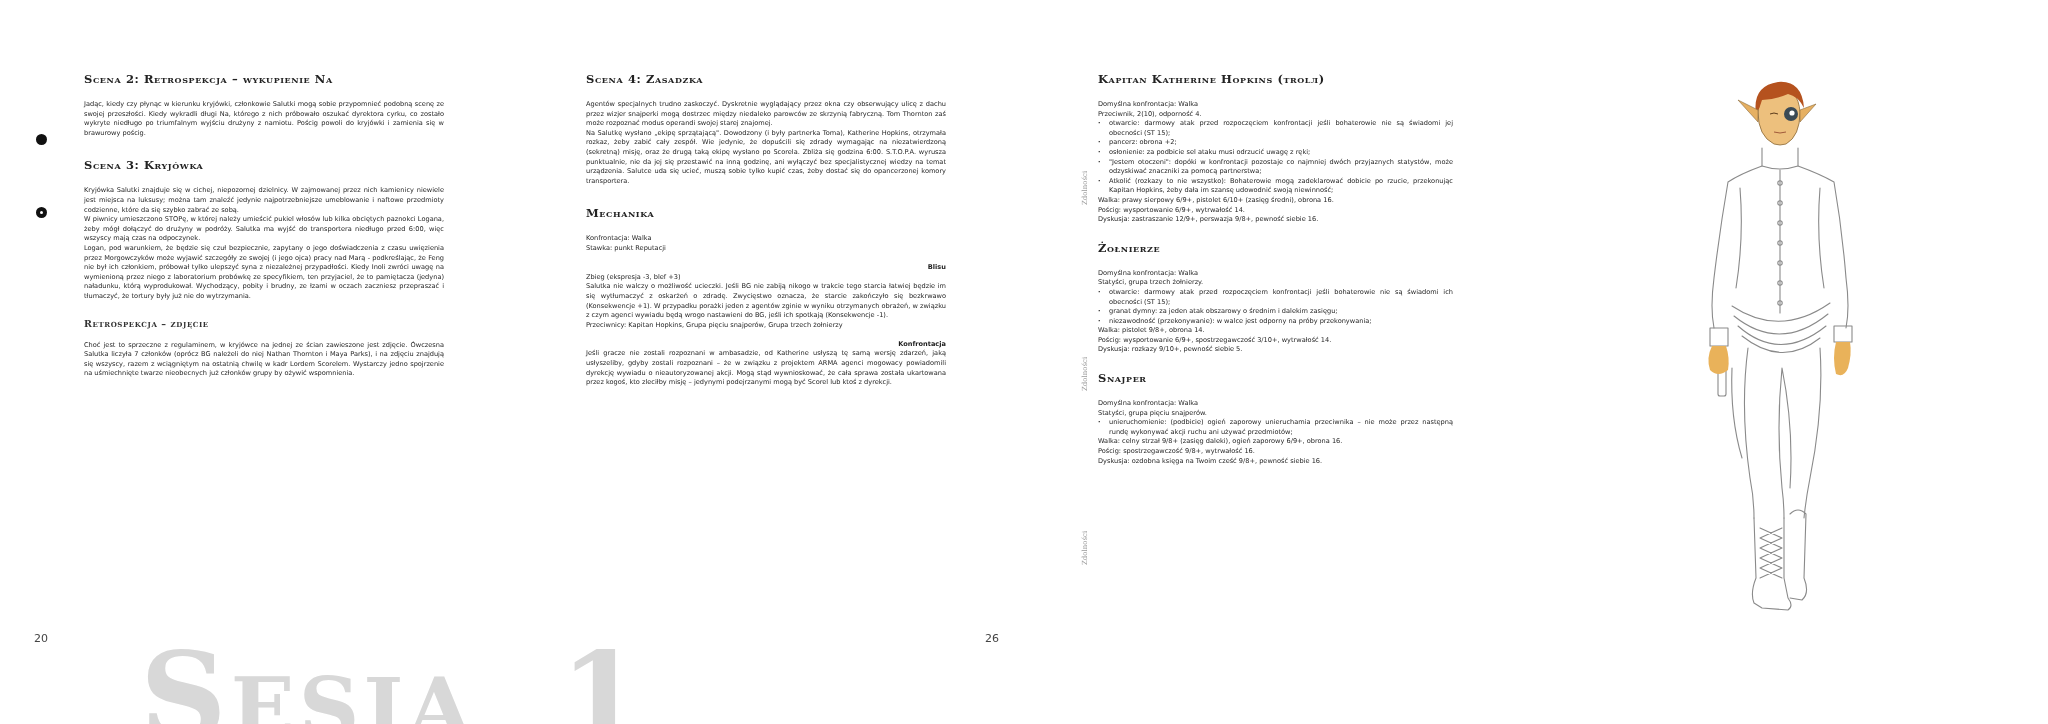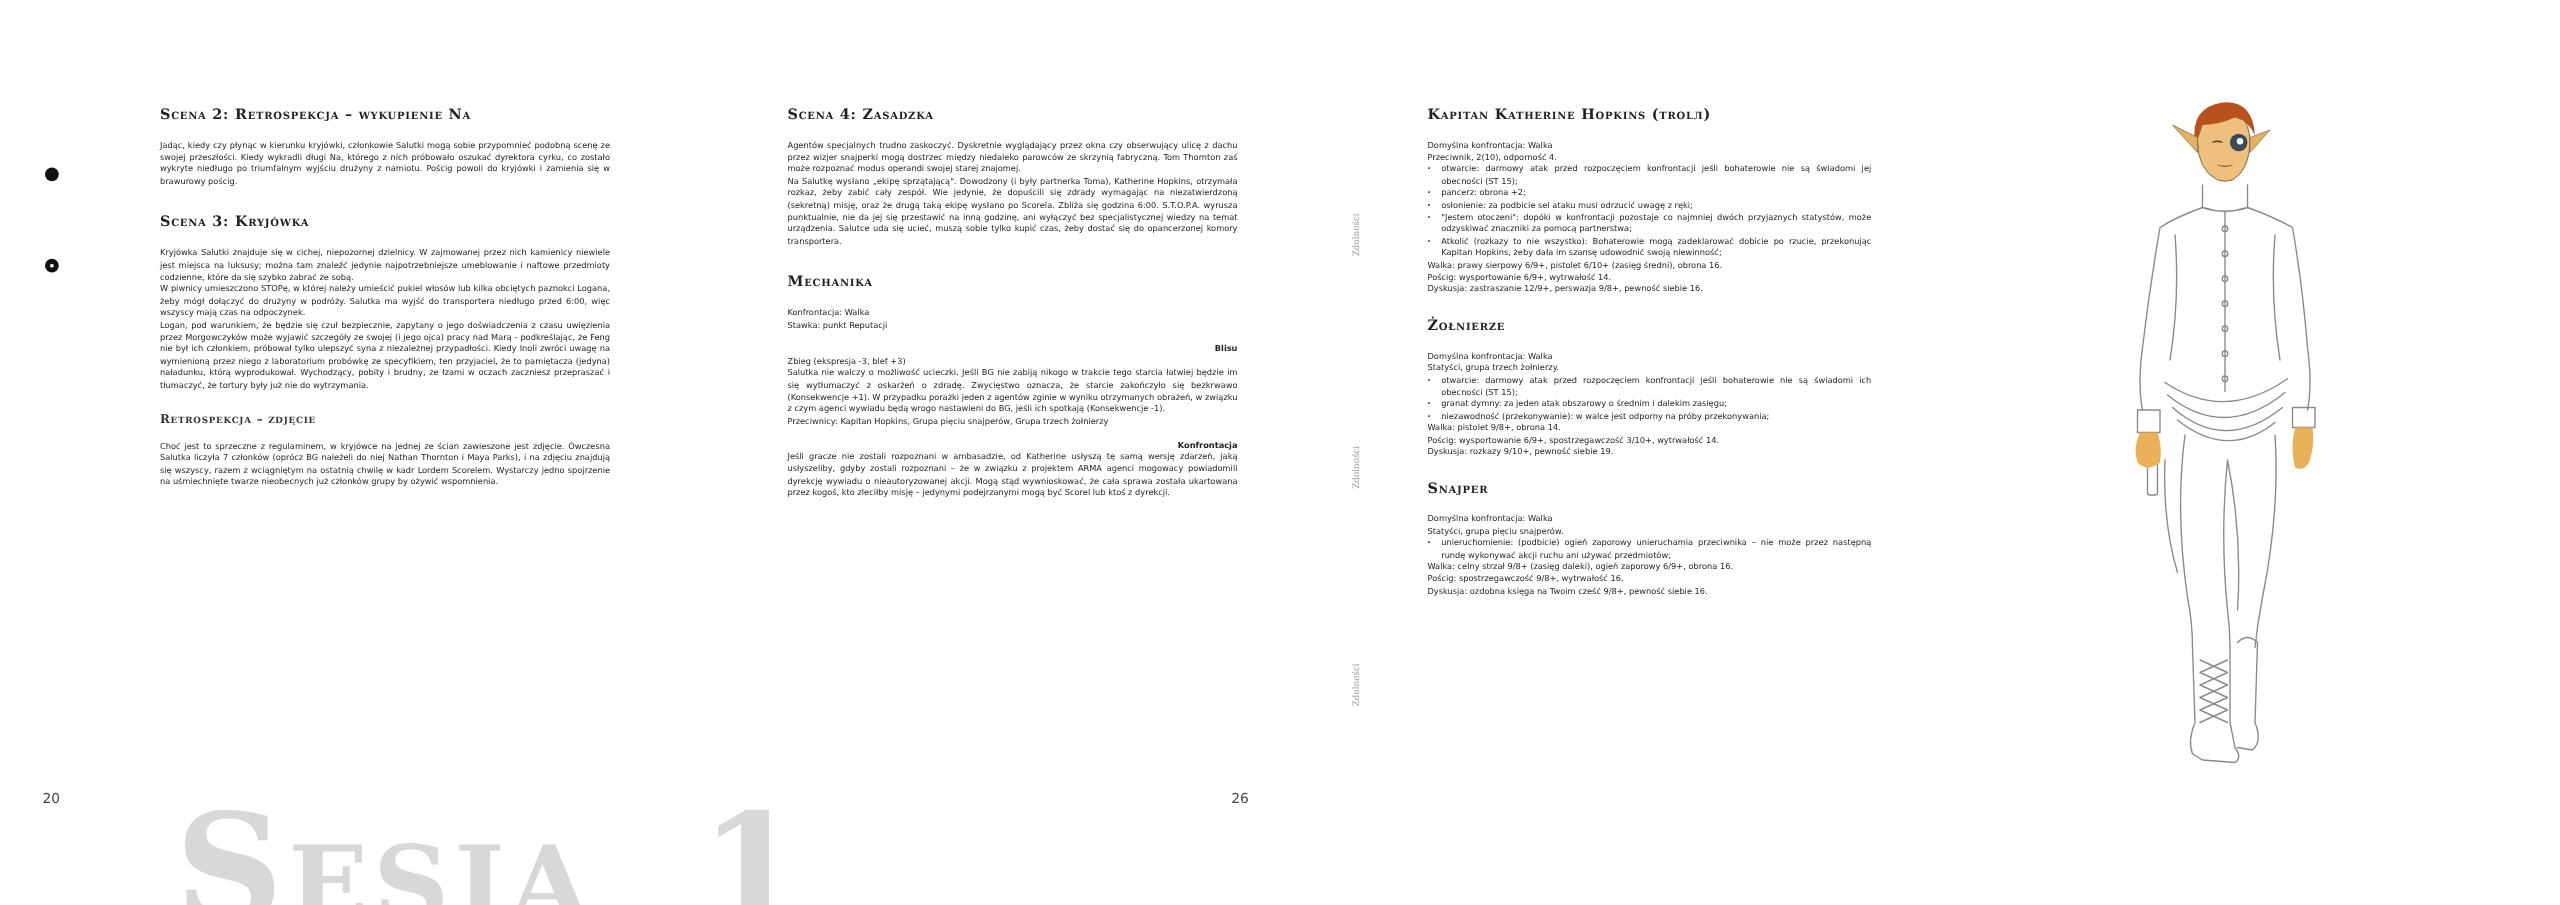--- a/index.html
+++ b/index.html
@@ -5,21 +5,21 @@
   html, body { margin: 0; padding: 0; background: #ffffff; }
   body {
     width: 2048px; height: 724px; position: relative; overflow: hidden;
     font-family: "DejaVu Sans", sans-serif; color: #1e1e1e;
   }
   .spread { position: absolute; inset: 0; }
   .page { position: absolute; top: 0; height: 724px; }
   .page-left { left: 0; width: 980px; }
   .page-right { left: 980px; width: 1068px; }
 
-  .col { position: absolute; top: 84px; margin-left: 44px; }
+  .col { position: absolute; top: 72px; }
   .col-1 { left: 84px; width: 360px; }
   .col-2 { left: 586px; width: 360px; }
   .col-3 { left: 1098px; width: 355px; }
 
   h2.sc {
     font-family: "DejaVu Serif", serif;
     font-variant: small-caps;
     font-weight: bold;
     font-size: 11.5px;
     letter-spacing: 0.6px;
@@ -179,21 +179,21 @@
       <h2 class="sc">Żołnierze</h2>
       <div class="body-line">Domyślna konfrontacja: Walka</div>
       <div class="body-line">Statyści, grupa trzech żołnierzy.</div>
       <ul class="bullets">
         <li>otwarcie: darmowy atak przed rozpoczęciem konfrontacji jeśli bohaterowie nie są świadomi ich obecności (ST 15);</li>
         <li>granat dymny: za jeden atak obszarowy o średnim i dalekim zasięgu;</li>
         <li>niezawodność (przekonywanie): w walce jest odporny na próby przekonywania;</li>
       </ul>
       <div class="body-line">Walka: pistolet 9/8+, obrona 14.</div>
       <div class="body-line">Pościg: wysportowanie 6/9+, spostrzegawczość 3/10+, wytrwałość 14.</div>
-      <div class="body-line">Dyskusja: rozkazy 9/10+, pewność siebie 19.</div>
+      <div class="body-line">Dyskusja: rozkazy 9/10+, pewność siebie 5.</div>
     </div>
 
     <div class="section">
       <h2 class="sc">Snajper</h2>
       <div class="body-line">Domyślna konfrontacja: Walka</div>
       <div class="body-line">Statyści, grupa pięciu snajperów.</div>
       <ul class="bullets">
         <li>unieruchomienie: (podbicie) ogień zaporowy unieruchamia przeciwnika – nie może przez następną rundę wykonywać akcji ruchu ani używać przedmiotów;</li>
       </ul>
       <div class="body-line">Walka: celny strzał 9/8+ (zasięg daleki), ogień zaporowy 6/9+, obrona 16.</div>

